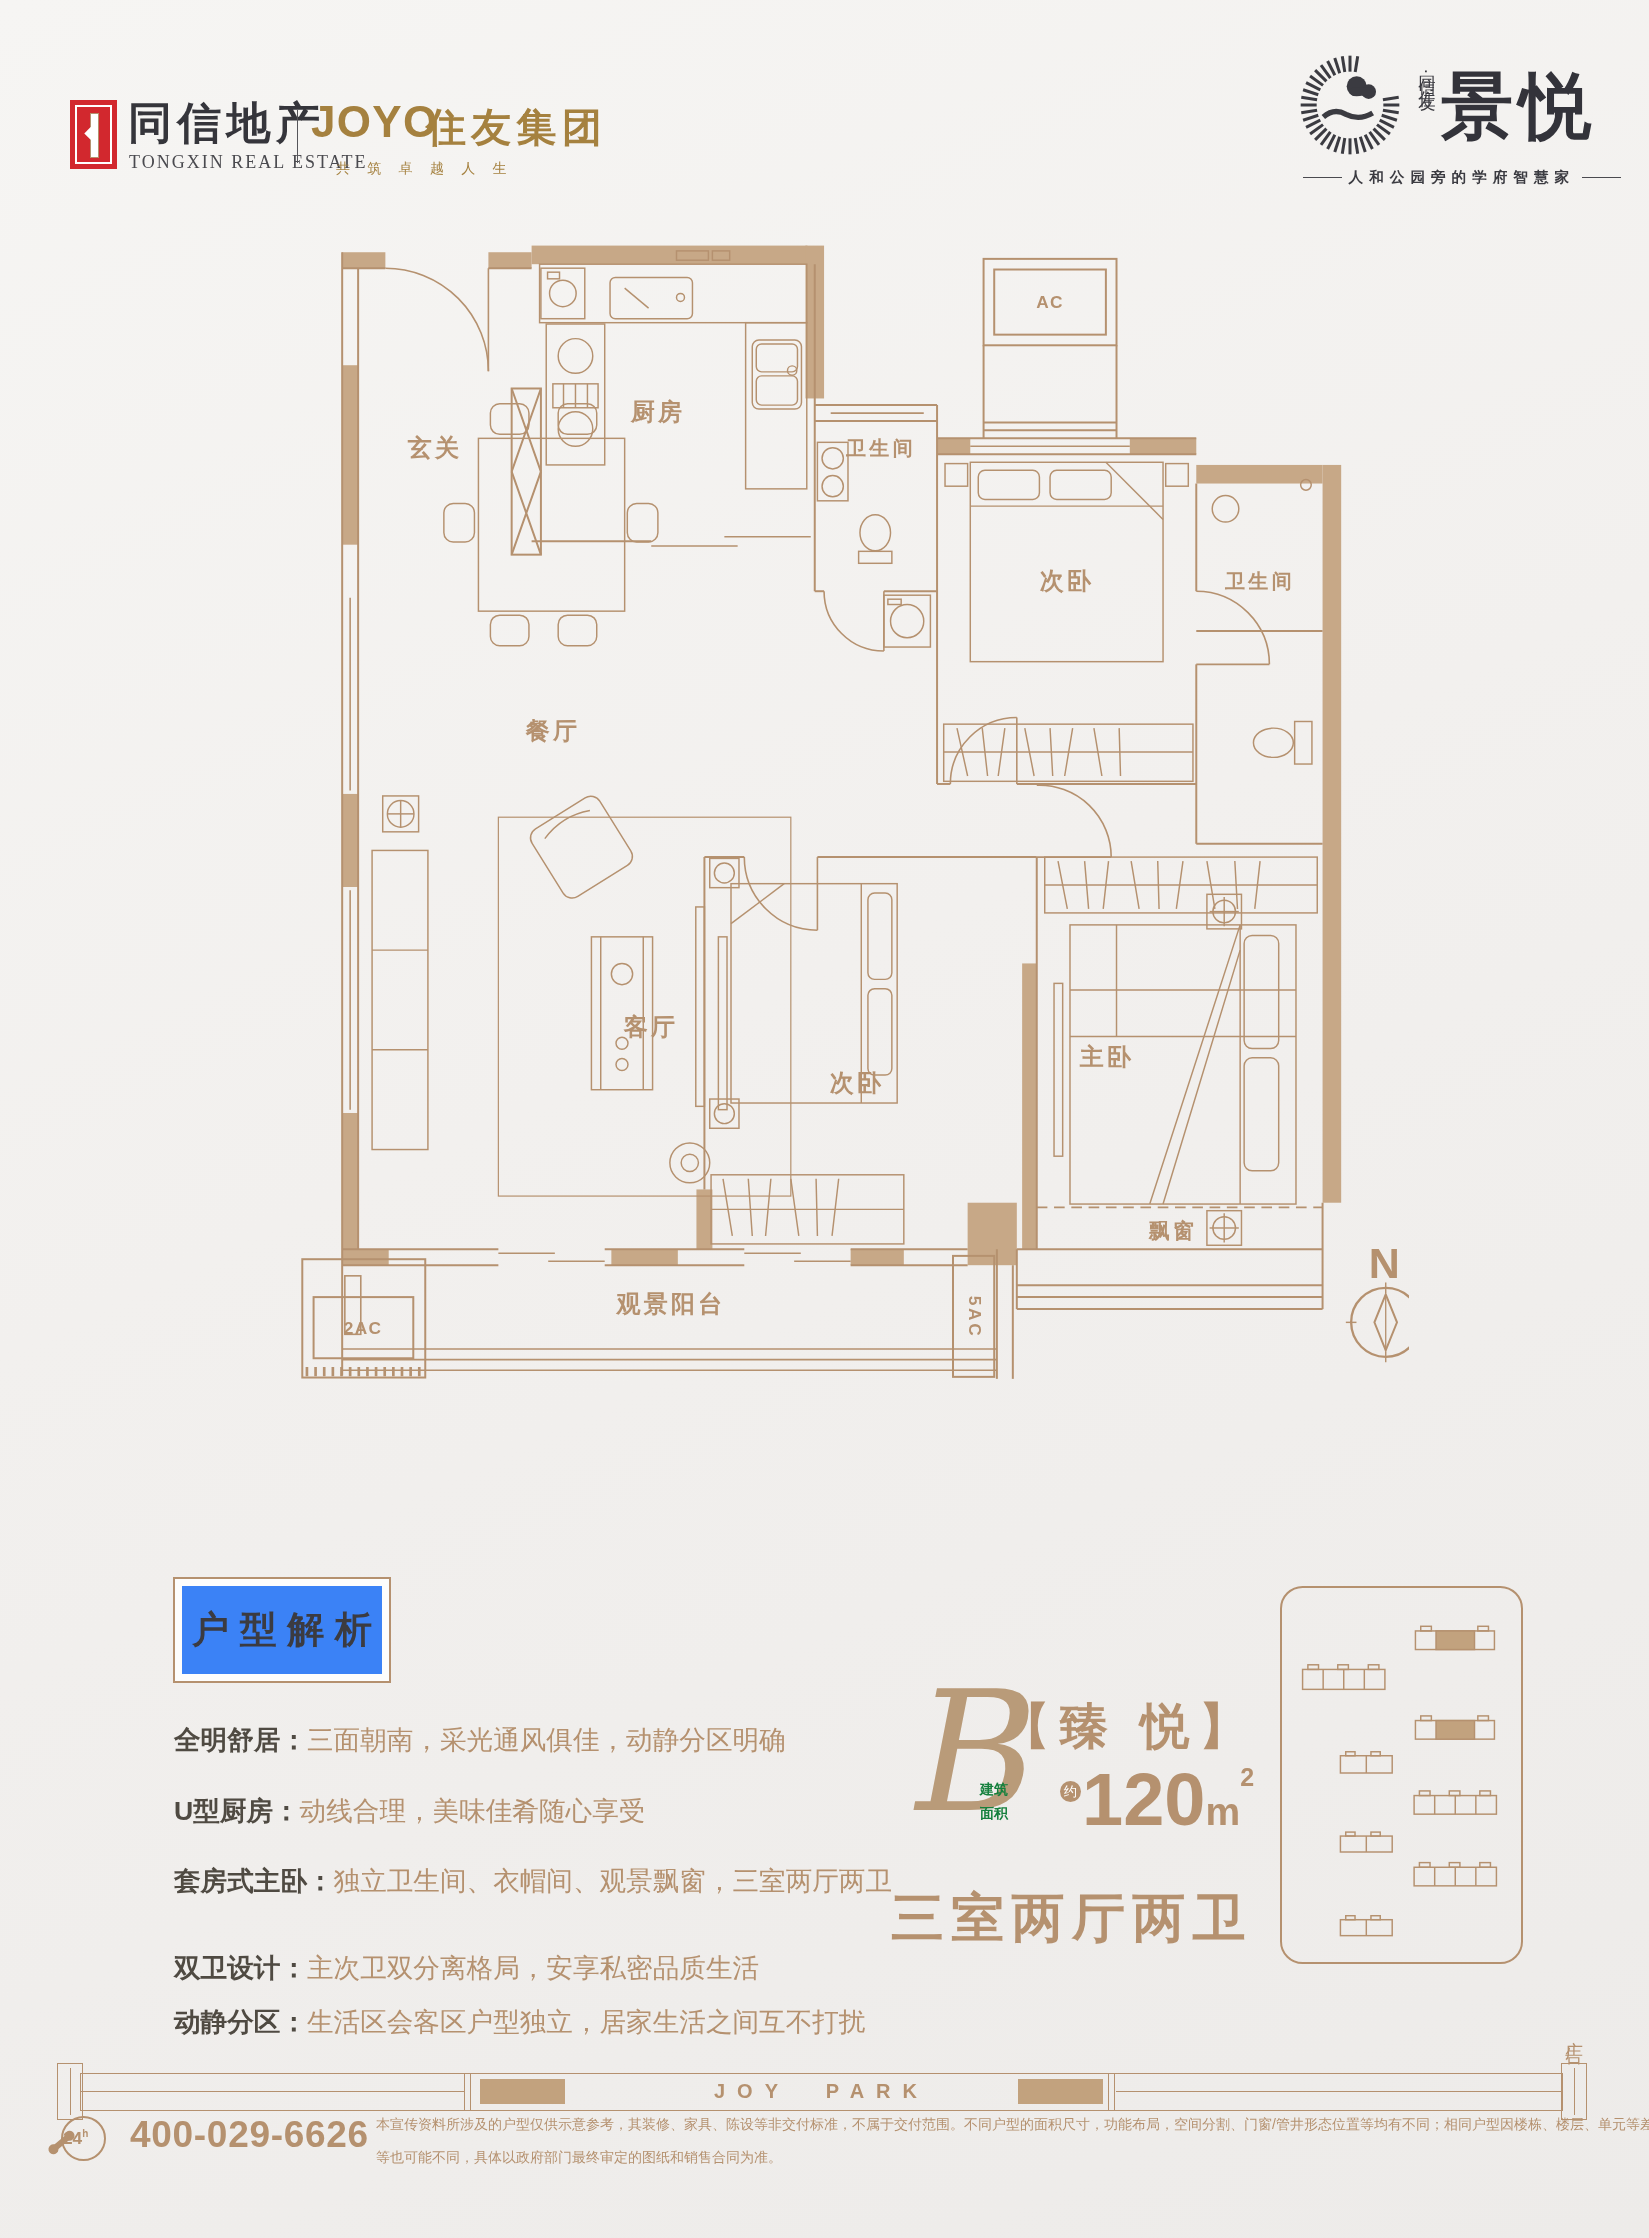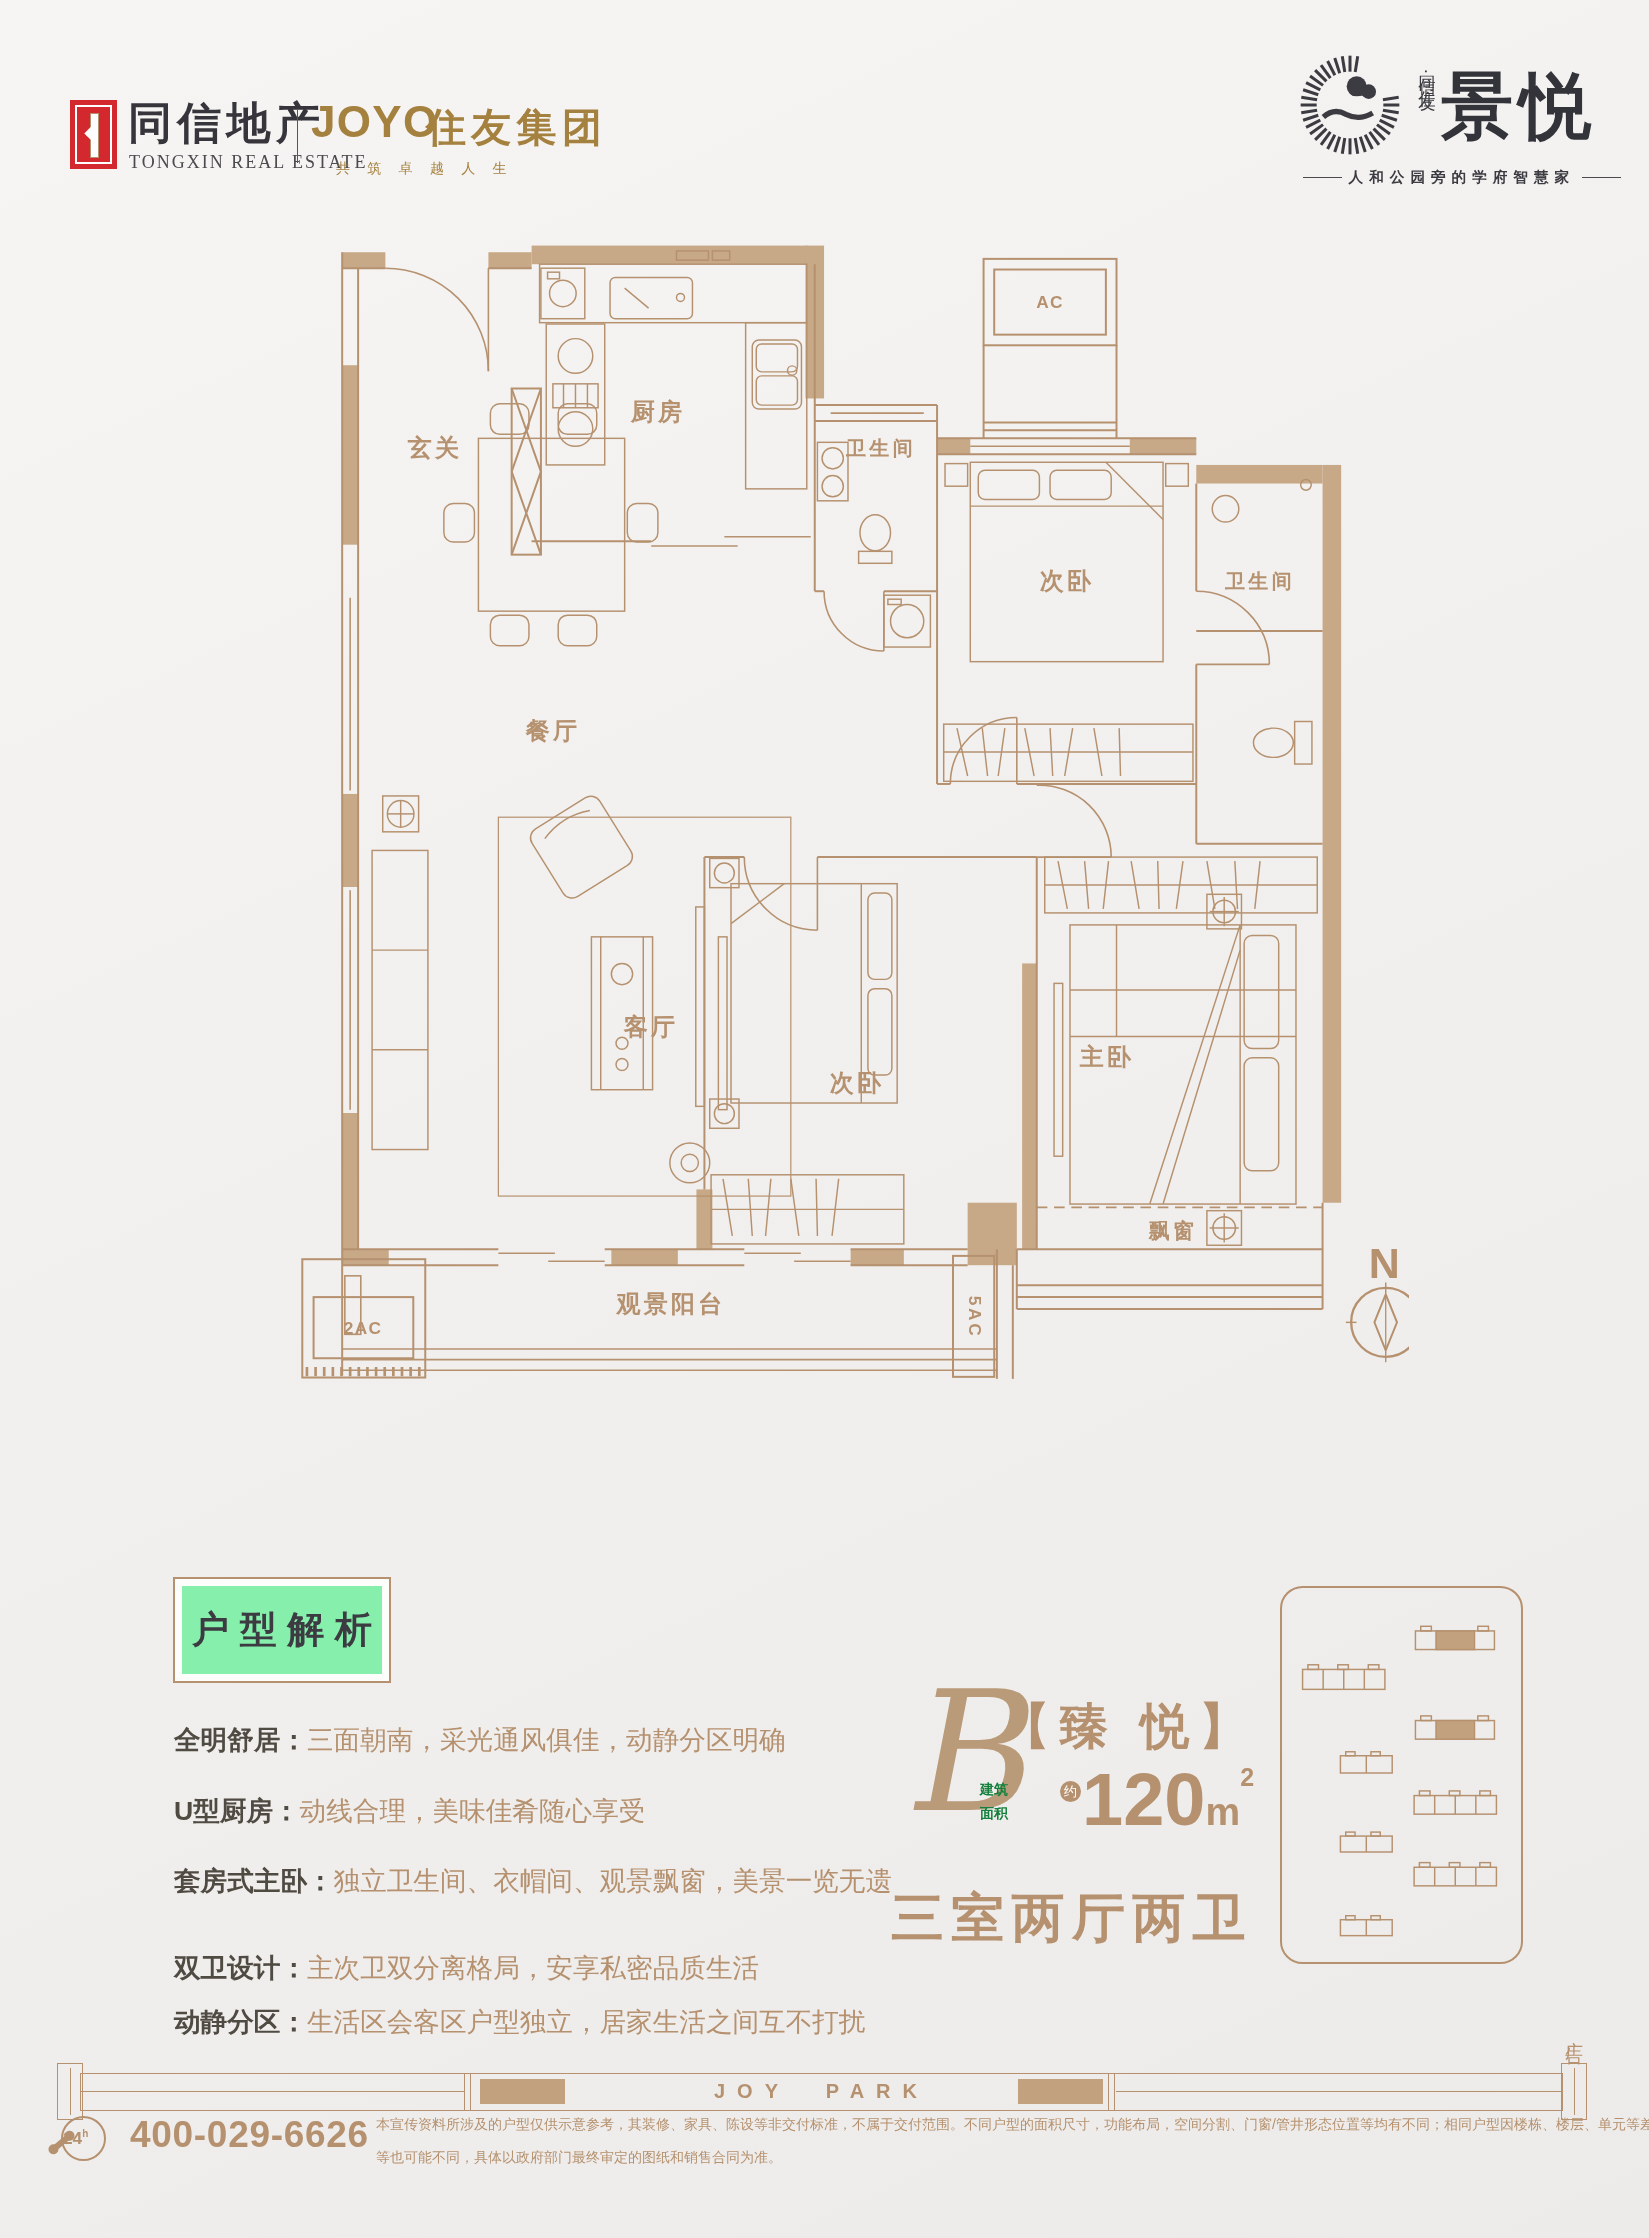--- a/index.html
+++ b/index.html
@@ -28,21 +28,21 @@
   .right-tagline .ln{flex:0 0 39px;height:1.3px;background:#4a4a4f;}
   .right-tagline .tx{font-size:14.6px;letter-spacing:6px;color:#3b3b41;white-space:nowrap;font-weight:bold;}
   
   .floorplan{left:279px;top:219px;width:1130px;height:1223px;}
   .room-label{position:absolute;transform:translate(-50%,-50%);font-size:24px;letter-spacing:3.3px;color:#b5916f;white-space:nowrap;font-weight:bold;}
   .small-label{font-size:17.3px;letter-spacing:1.3px;font-weight:bold;}
   .v-label{writing-mode:vertical-rl;letter-spacing:2.7px;}
   .compass-n{font-size:43px;font-weight:bold;color:#b5916f;}
   
   .ana-box{left:173px;top:1577px;width:214px;height:102px;border:2px solid #b5916f;background:#fdfdfc;}
-  .ana-box .fill{position:absolute;left:6.6px;top:6.6px;right:6.6px;bottom:6.6px;background:#86efac;display:flex;align-items:center;justify-content:center;}
+  .ana-box .fill{position:absolute;left:6.6px;top:6.6px;right:6.6px;bottom:6.6px;background:#3b82f6;display:flex;align-items:center;justify-content:center;}
   .ana-box .fill span{font-size:37px;font-weight:bold;letter-spacing:10.6px;color:#3b3b41;margin-right:-10.6px;}
   .bullet{left:174px;font-size:26.6px;white-space:nowrap;}
   .bullet b{color:#4f4a42;font-weight:bold;}
   .bullet span{color:#b5916f;}
   
   .u-letter{left:916px;top:1670px;font-size:166px;font-style:italic;font-family:"DejaVu Serif",serif;color:#b99b79;line-height:1;}
   .u-name{left:1001px;top:1694px;font-size:49px;font-weight:bold;letter-spacing:9.3px;color:#b5916f;white-space:nowrap;}
   .u-area-cap{left:980px;top:1777px;font-size:14px;line-height:24px;color:#15803d;font-weight:bold;}
   .u-approx{left:1060px;top:1781px;width:21px;height:21px;border-radius:50%;background:#b5916f;color:#fff;font-size:13.3px;display:flex;align-items:center;justify-content:center;}
   .u-area{left:1082px;top:1763px;color:#b5916f;font-weight:bold;white-space:nowrap;line-height:1;}
@@ -381,21 +381,21 @@
   <div class="room-label compass-n" style="left:1107px;top:1044px;">N</div>
 </div>
 
 <div class="abs ana-box">
   <div class="fill">
       <span>户型解析</span>
     </div>
 </div>
 <div class="abs bullet" style="top:1722px;"><b>全明舒居：</b><span>三面朝南，采光通风俱佳，动静分区明确</span></div>
 <div class="abs bullet" style="top:1793px;"><b>U型厨房：</b><span>动线合理，美味佳肴随心享受</span></div>
-<div class="abs bullet" style="top:1863px;"><b>套房式主卧：</b><span>独立卫生间、衣帽间、观景飘窗，美景一览无遗</span></div>
+<div class="abs bullet" style="top:1863px;"><b>套房式主卧：</b><span>独立卫生间、衣帽间、观景飘窗，三室两厅两卫</span></div>
 <div class="abs bullet" style="top:1933px;margin-top:17px;"><b>双卫设计：</b><span>主次卫双分离格局，安享私密品质生活</span></div>
 <div class="abs bullet" style="top:2004px;"><b>动静分区：</b><span>生活区会客区户型独立，居家生活之间互不打扰</span></div>
 
 <div class="abs u-letter">B</div>
 <div class="abs u-name">【臻 悦】</div>
 <div class="abs u-area-cap">
   <div>建筑</div>
   <div>面积</div>
 </div>
 <div class="abs u-approx">约</div>

